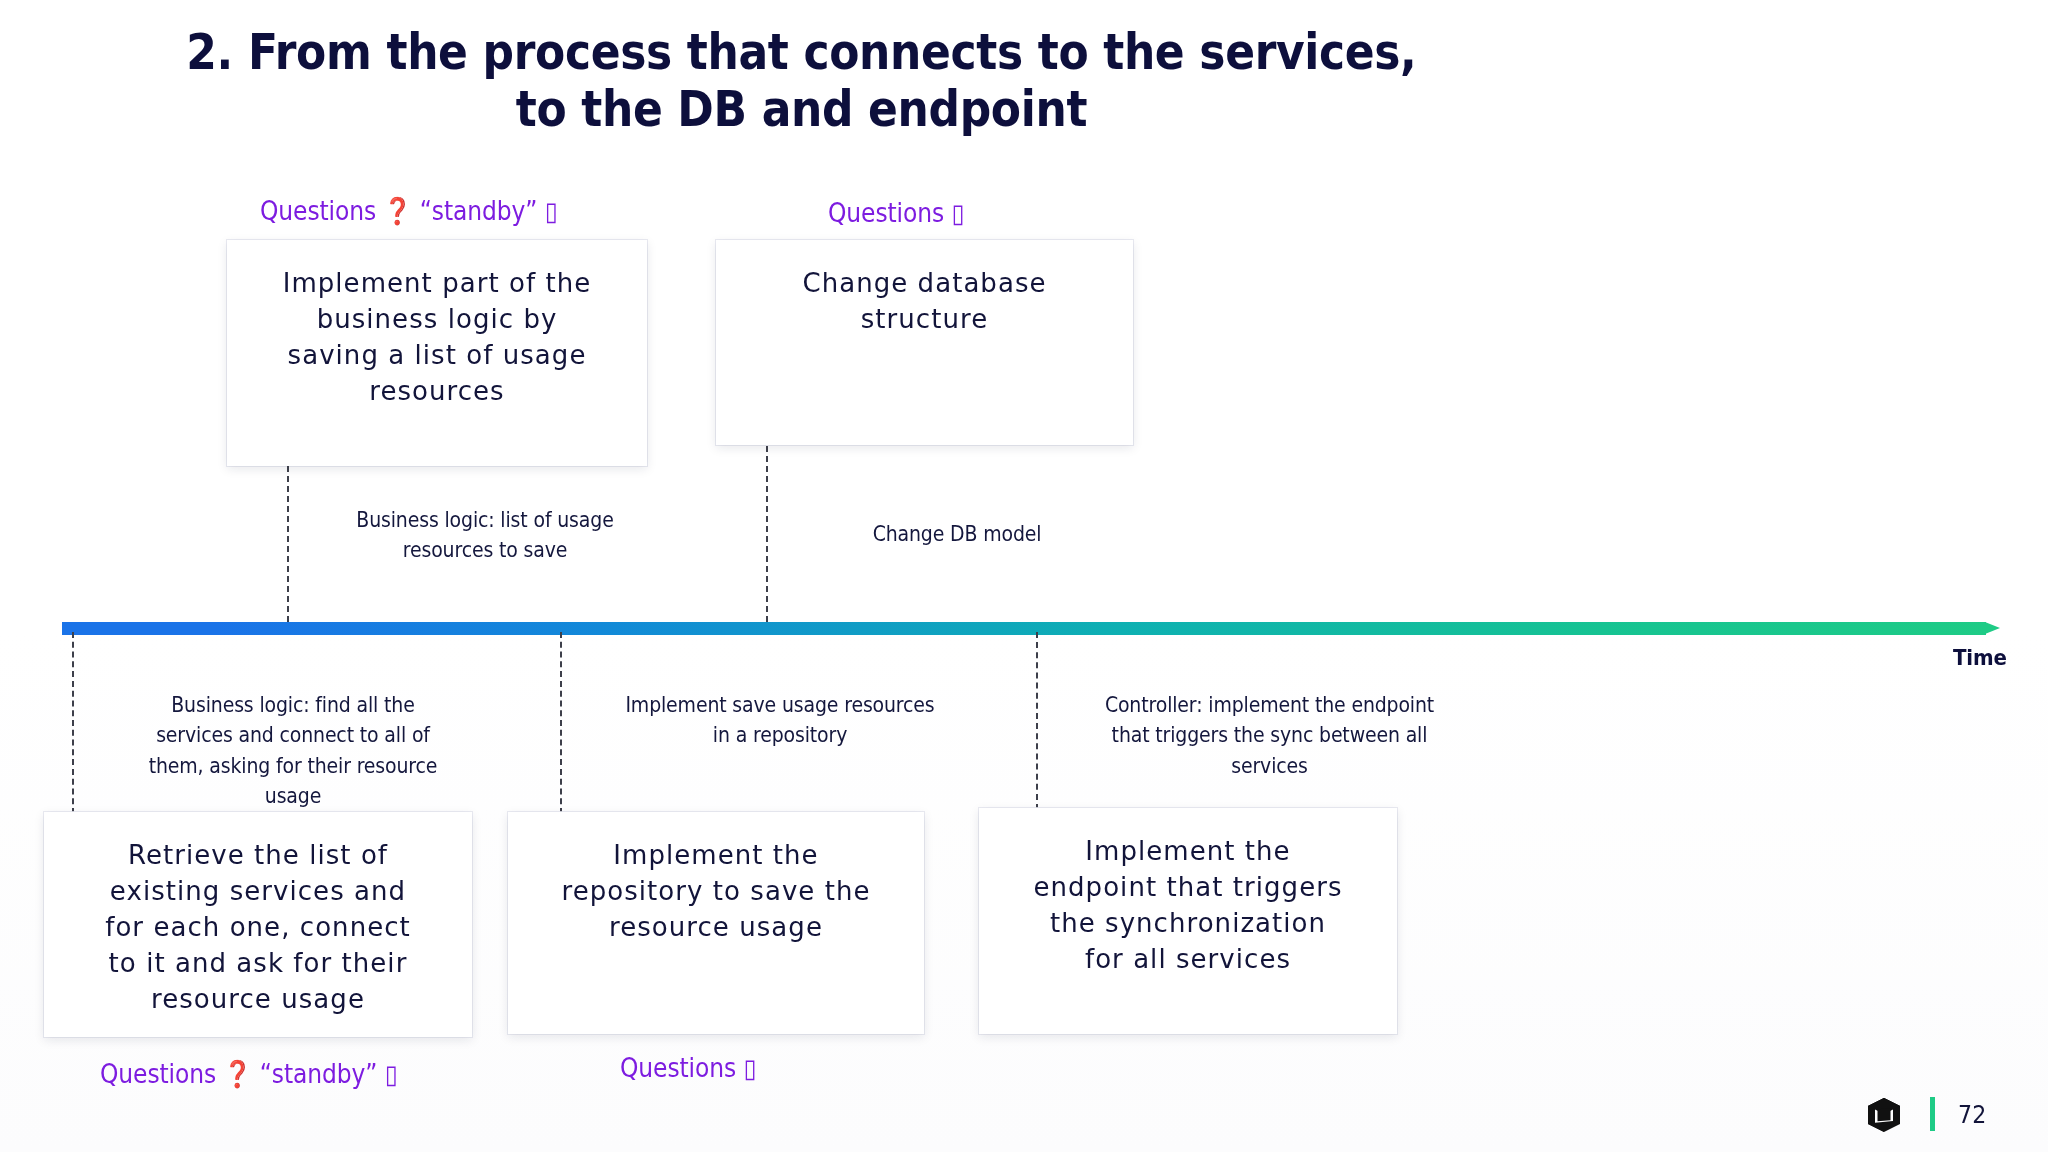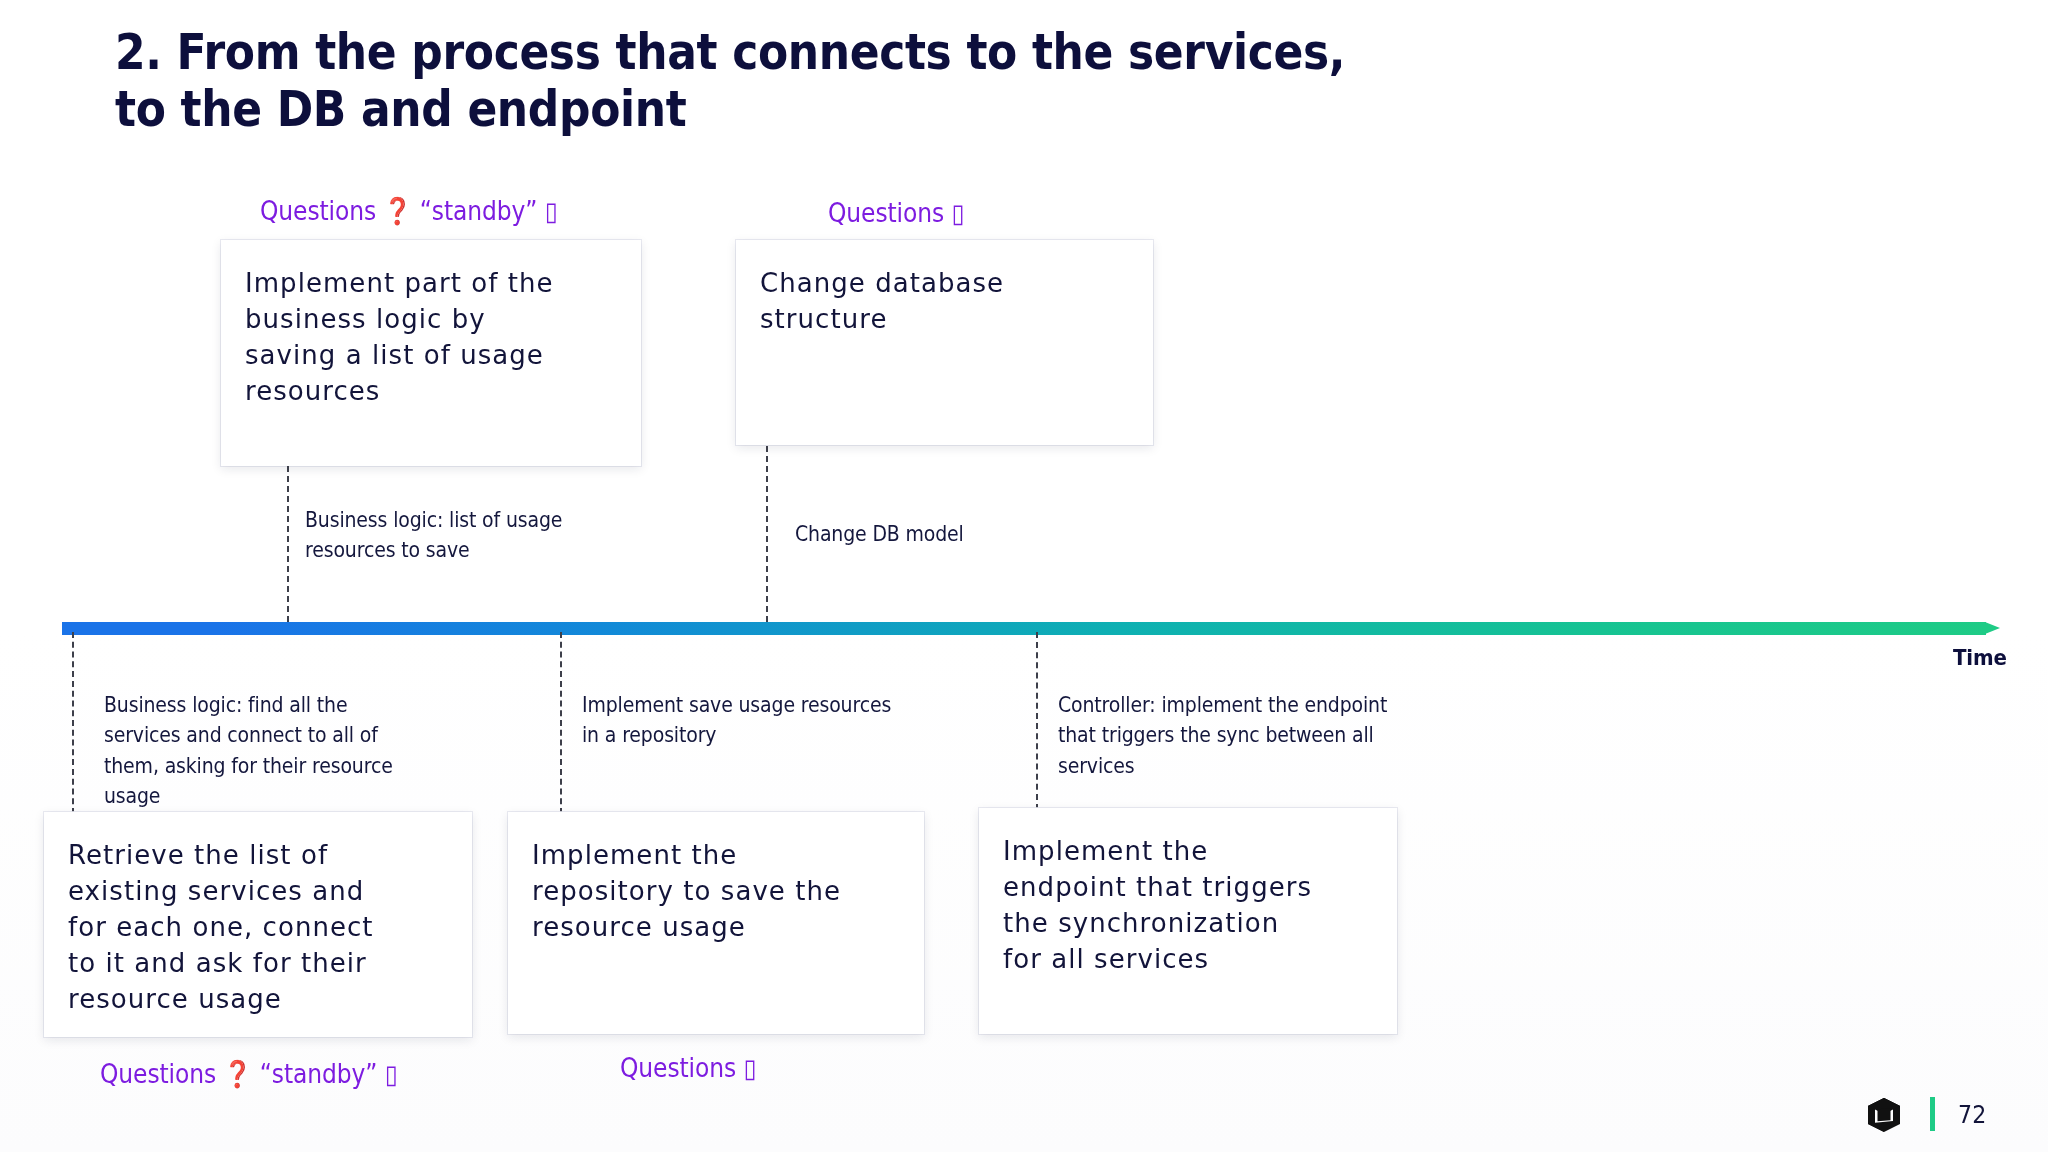--- a/index.html
+++ b/index.html
@@ -12,20 +12,21 @@
     height: 1152px;
     position: relative;
     overflow: hidden;
     font-family: "Liberation Sans", sans-serif;
     background: #ffffff;
   }
   .slide {
     position: absolute;
     inset: 0;
     background: linear-gradient(180deg,#ffffff 0%,#ffffff 55%,#fcfcfd 100%);
+    text-align: center;
   }
 
   
   .title {
     position: absolute;
     left: 115px;
     top: 24px;
     width: 1560px;
     color: #0d0f3c;
     font-family: "DejaVu Sans", sans-serif;
@@ -65,22 +66,22 @@
   }
   .card .card-text {
     color: #12143a;
     font-family: "DejaVu Sans", sans-serif;
     font-size: 26px;
     line-height: 1.38;
     letter-spacing: 1.05px;
     font-weight: 400;
     white-space: pre-line;
   }
-  #card-top-1 { left: 221px; top: 240px; width: 420px; height: 226px; }
-  #card-top-2 { left: 736px; top: 240px; width: 417px; height: 205px; }
+  #card-top-1 { left: 227px; top: 240px; width: 420px; height: 226px; }
+  #card-top-2 { left: 716px; top: 240px; width: 417px; height: 205px; }
   #card-bot-1 { left: 44px; top: 812px; width: 428px; height: 225px; }
   #card-bot-2 { left: 508px; top: 812px; width: 416px; height: 222px; }
   #card-bot-3 { left: 979px; top: 808px; width: 418px; height: 226px; }
 
   
   .dash {
     position: absolute;
     width: 0;
     border-left: 2px dashed #3d3f4a;
   }

